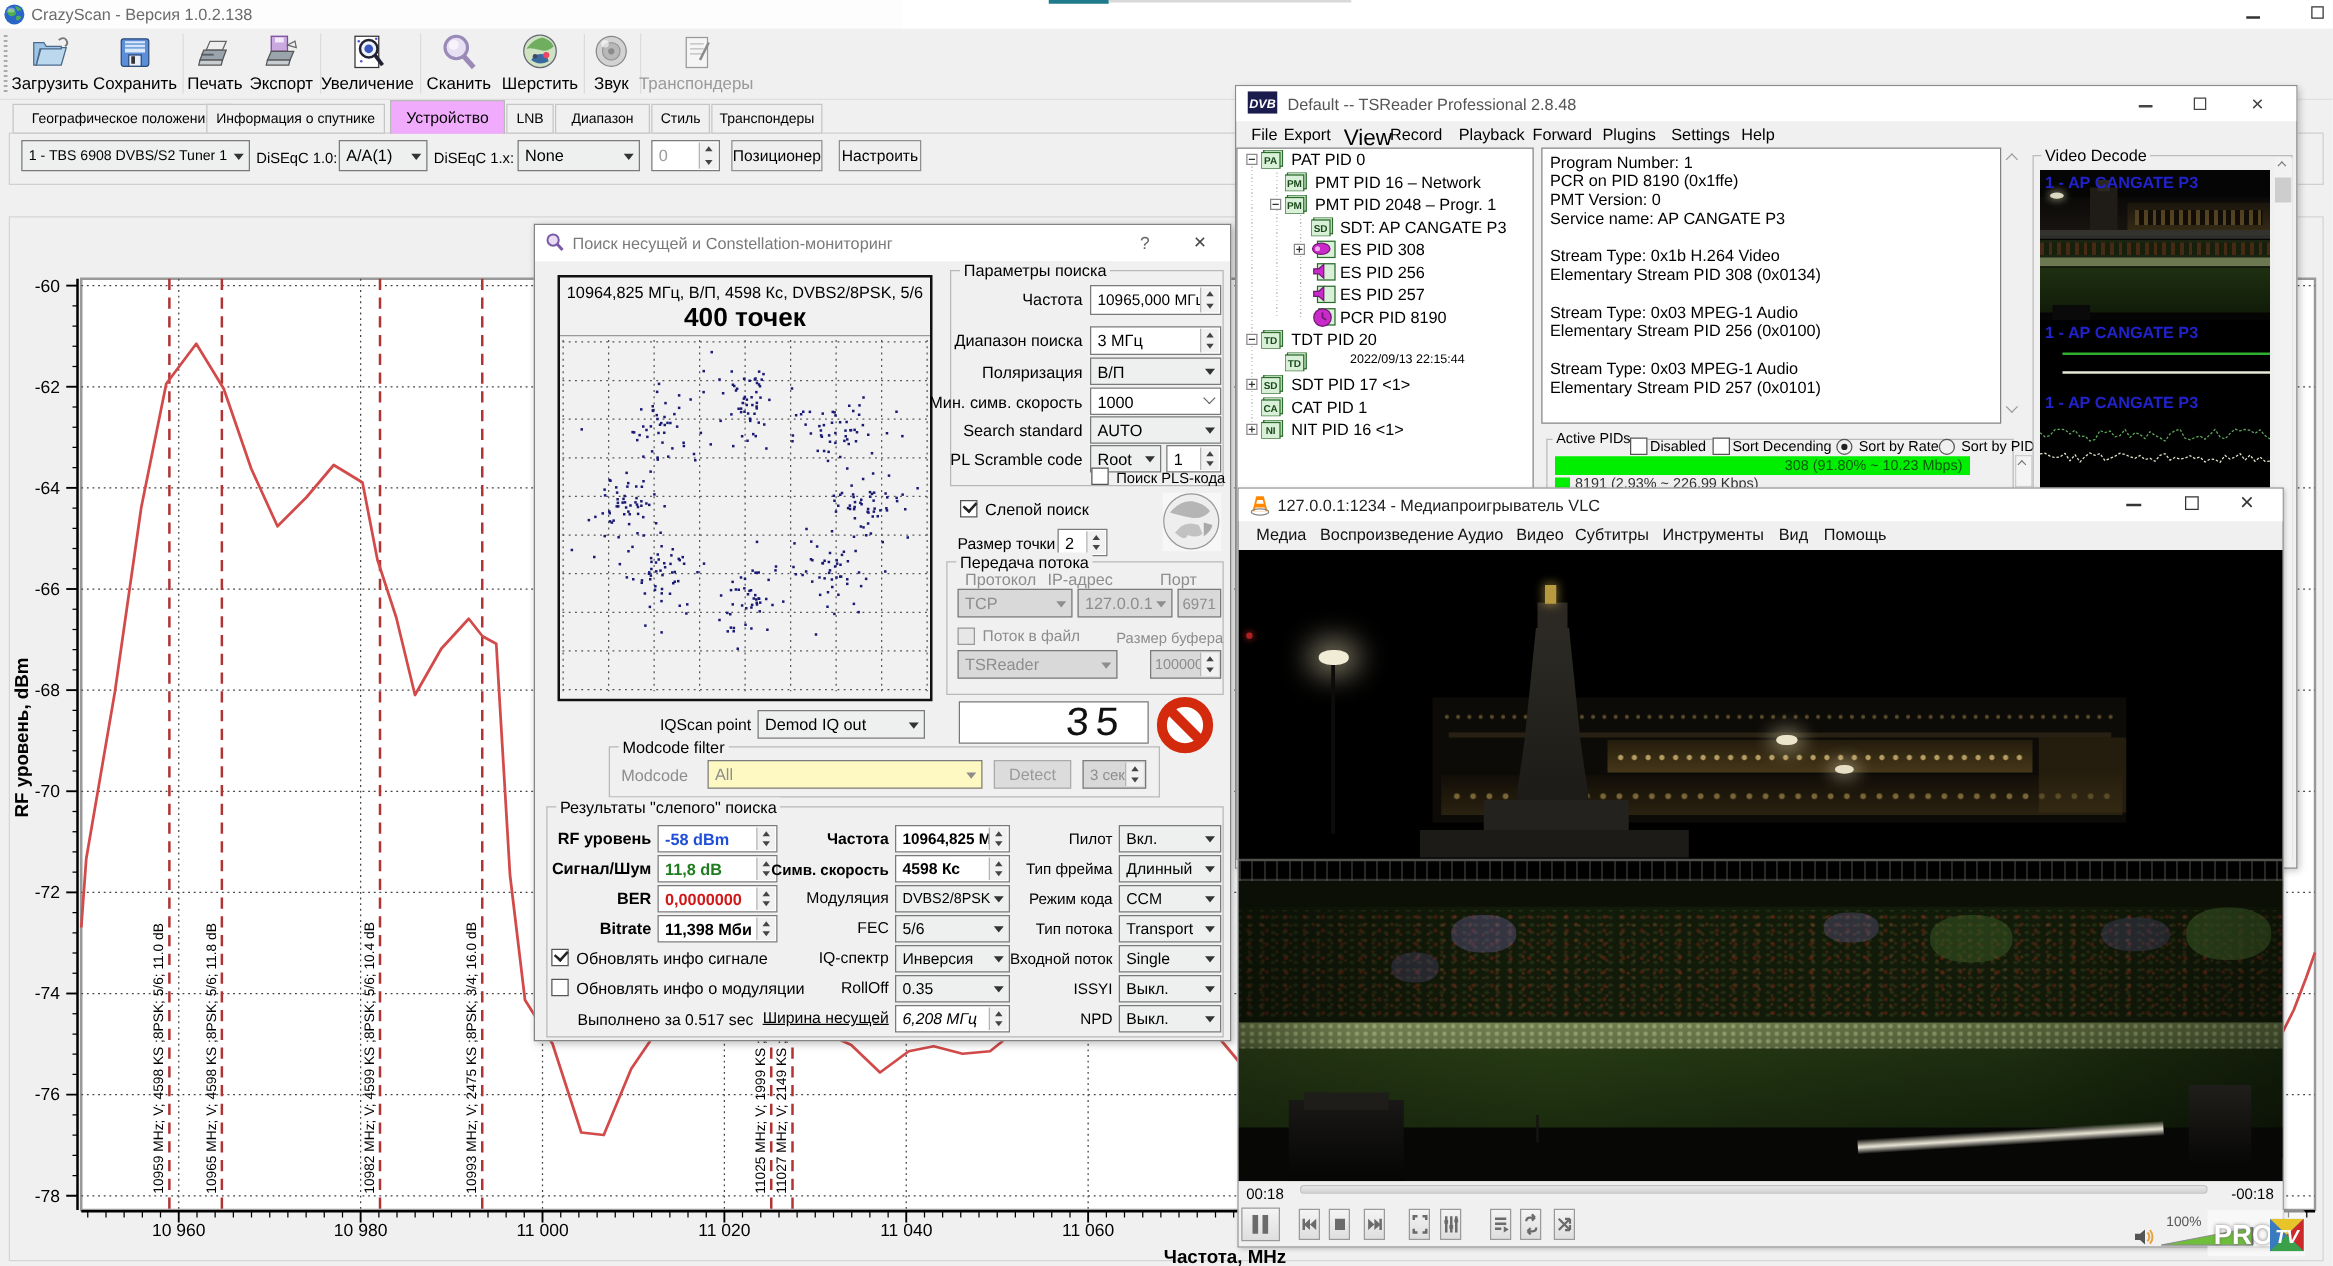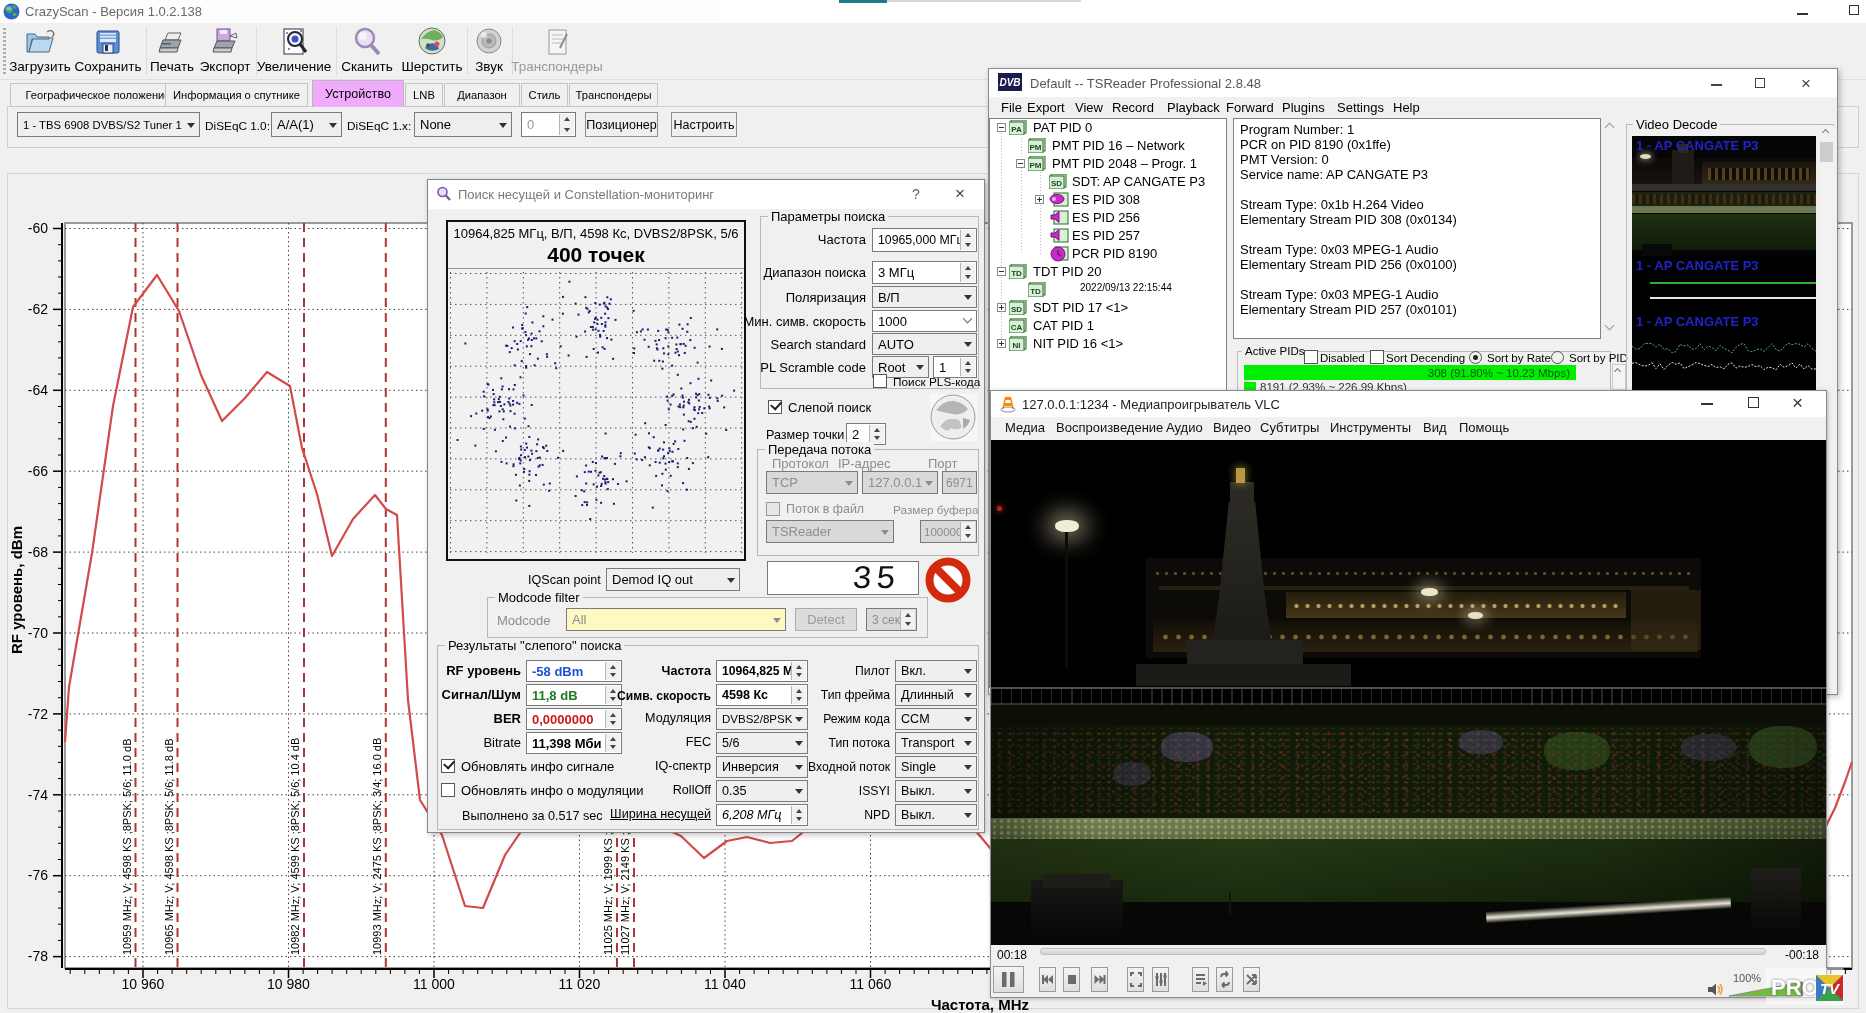--- a/index.html
+++ b/index.html
@@ -879,21 +879,21 @@
 <div class="btn" style="left:795px;top:608px;width:62px;height:23px;background:#dcdcdc;color:#9a9a9a;border-color:#aaa">Detect</div>
 <div class="spin" style="left:866px;top:608px;width:51px;height:23px;background:#d9d9d9;color:#8d8d8d;font-size:12px">3 сек<span class="spinbtn"></span></div>
 <div class="grp" style="left:437px;top:645px;width:542px;height:185px"></div>
 <div class="grplbl" style="left:445px;top:638px">Результаты "слепого" поиска</div>
 <div class="lbl" style="left:0;top:663px;width:521px;text-align:right;font-size:13px;color:#000;font-weight:bold;">RF уровень</div>
 <div class="spin" style="left:526px;top:660px;width:96px;height:22px;font-weight:bold;color:#1f4fd8">-58 dBm<span class="spinbtn"></span></div>
 <div class="lbl" style="left:0;top:687px;width:521px;text-align:right;font-size:13px;color:#000;font-weight:bold;">Сигнал/Шум</div>
 <div class="spin" style="left:526px;top:684px;width:96px;height:22px;font-weight:bold;color:#1e7d1e">11,8 dB<span class="spinbtn"></span></div>
 <div class="lbl" style="left:0;top:711px;width:521px;text-align:right;font-size:13px;color:#000;font-weight:bold;">BER</div>
 <div class="spin" style="left:526px;top:708px;width:96px;height:22px;font-weight:bold;color:#d01818">0,0000000<span class="spinbtn"></span></div>
-<div class="lbl" style="left:0;top:735px;width:521px;text-align:right;font-size:13px;color:#000;font-weight:normal;">Bitrate</div>
+<div class="lbl" style="left:0;top:735px;width:521px;text-align:right;font-size:13px;color:#000;font-weight:bold;">Bitrate</div>
 <div class="spin" style="left:526px;top:732px;width:96px;height:22px;font-weight:bold;color:#000">11,398 Мби<span class="spinbtn"></span></div>
 <div class="cb ck" style="left:441px;top:759px"></div>
 <div class="lbl" style="left:461px;top:759px">Обновлять инфо сигнале</div>
 <div class="cb" style="left:441px;top:783px"></div>
 <div class="lbl" style="left:461px;top:783px">Обновлять инфо о модуляции</div>
 <div class="lbl" style="left:462px;top:809px;font-size:12.6px">Выполнено за 0.517 sec</div>
 <div class="lbl" style="left:0;top:664px;width:711px;text-align:right;font-size:12.6px;color:#000;font-weight:bold;">Частота</div>
 <div class="spin" style="left:716px;top:660px;width:92px;height:22px;font-weight:bold;font-size:12.2px">10964,825 МГ<span class="spinbtn"></span></div>
 <div class="lbl" style="left:0;top:689px;width:711px;text-align:right;font-size:12.1px;color:#000;font-weight:bold;">Симв. скорость</div>
 <div class="spin" style="left:716px;top:684px;width:92px;height:22px;font-weight:bold;font-size:12.6px">4598 Кс<span class="spinbtn"></span></div>
@@ -927,21 +927,21 @@
 <svg class="ab" style="left:998px;top:73px" width="24" height="18" viewBox="0 0 24 18">
 <rect width="24" height="18" fill="#1b1b4e"></rect>
 <text x="12" y="13" font-size="10" font-weight="bold" font-style="italic" fill="#fff" text-anchor="middle" font-family="Liberation Sans">DVB</text>
 </svg>
 <div class="lbl" style="left:1030px;top:76px;color:#555;font-size:13px">Default -- TSReader Professional 2.8.48</div>
 <div class="ab" style="left:1711px;top:84px;width:11px;height:1.5px;background:#444"></div>
 <div class="ab" style="left:1755px;top:78px;width:10px;height:10px;border:1.5px solid #444"></div>
 <div class="lbl" style="left:1801px;top:74px;color:#444;font-size:17px">×</div>
 <div class="lbl" style="left:1001px;top:100px;font-size:13px">File</div>
 <div class="lbl" style="left:1027px;top:100px;font-size:13px">Export</div>
-<div class="lbl" style="left:1075px;top:100px;font-size:13px">View</div>
+<div class="lbl" style="left:1075px;top:100px;font-size:18px">View</div>
 <div class="lbl" style="left:1112px;top:100px;font-size:13px">Record</div>
 <div class="lbl" style="left:1167px;top:100px;font-size:13px">Playback</div>
 <div class="lbl" style="left:1226px;top:100px;font-size:13px">Forward</div>
 <div class="lbl" style="left:1282px;top:100px;font-size:13px">Plugins</div>
 <div class="lbl" style="left:1337px;top:100px;font-size:13px">Settings</div>
 <div class="lbl" style="left:1393px;top:100px;font-size:13px">Help</div>
 <div class="ab" style="left:989px;top:118px;width:238px;height:570px;background:#fff;border:1px solid #828282"></div>
 <div class="ab" style="left:1001px;top:133px;width:1px;height:211px;background:repeating-linear-gradient(#bbb 0 1px,#fff 1px 3px)"></div>
 <div class="ab" style="left:1021px;top:138px;width:1px;height:116px;background:repeating-linear-gradient(#bbb 0 1px,#fff 1px 3px)"></div>
 <div class="ab" style="left:1040px;top:172px;width:1px;height:82px;background:repeating-linear-gradient(#bbb 0 1px,#fff 1px 3px)"></div>

